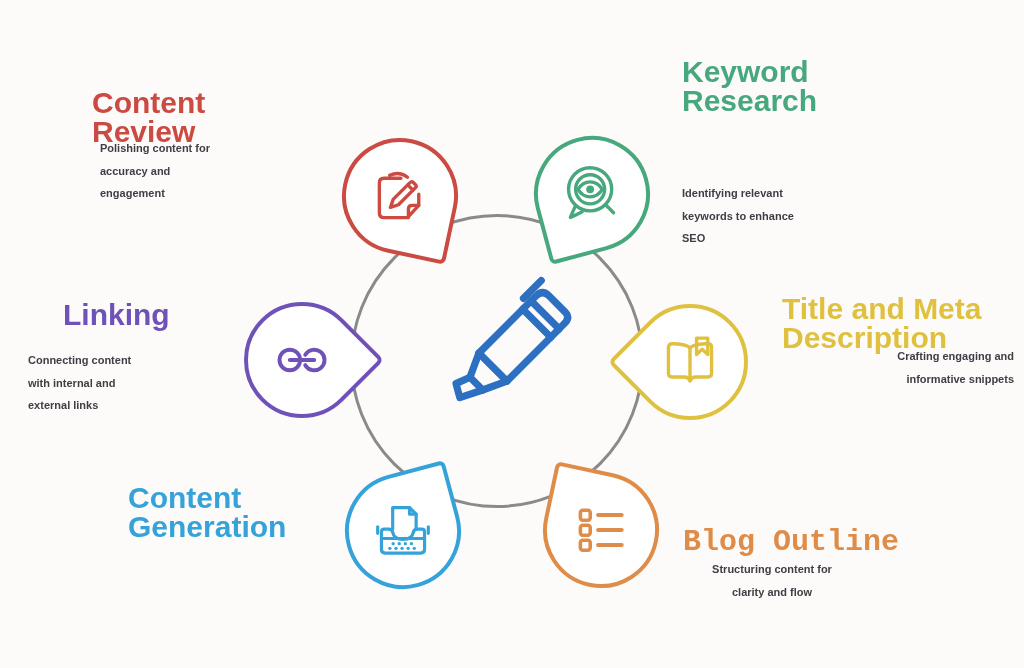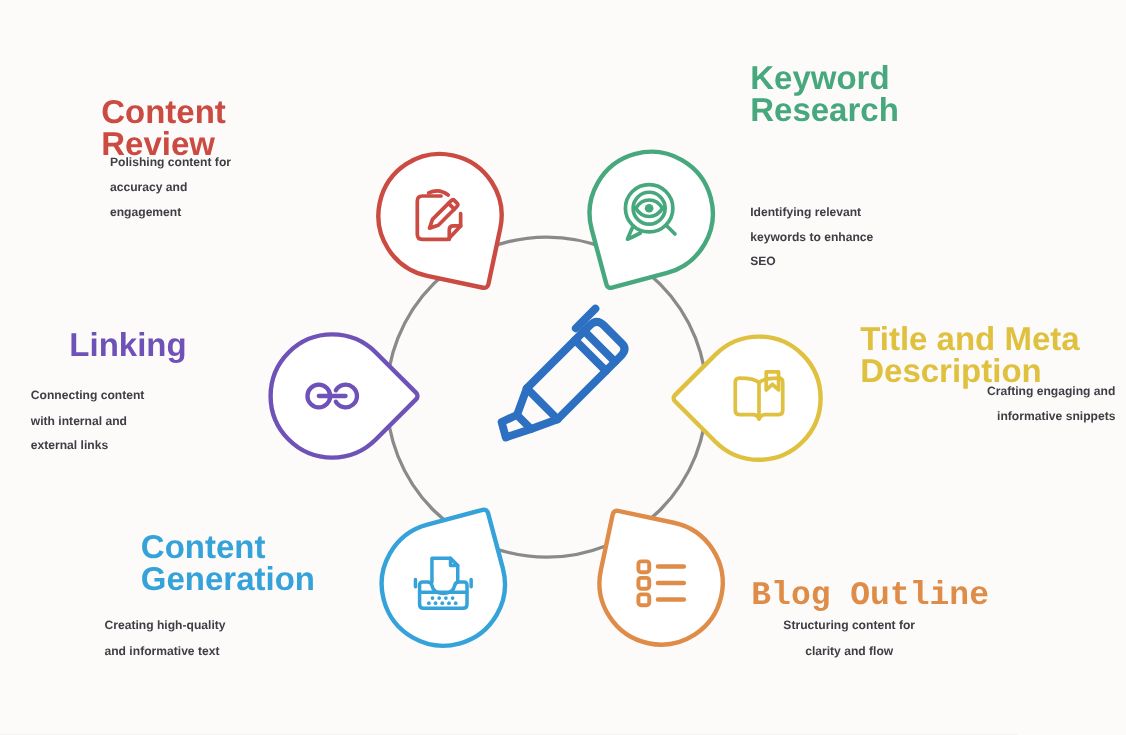--- a/index.html
+++ b/index.html
@@ -149,22 +149,20 @@
         <circle cx="18" cy="50.5" r="1.8"></circle>
           <circle cx="24.5" cy="50.5" r="1.8"></circle>
         <circle cx="31" cy="50.5" r="1.8"></circle>
           <circle cx="37.5" cy="50.5" r="1.8"></circle>
         <circle cx="44" cy="50.5" r="1.8"></circle>
       </g>
     </svg>
   </div>
   <div class="label l-generate ta-r" style="--c: #35a3d9;">Content
 Generation</div>
-  <div class="desc d-generate ta-r">Creating high-quality
-and informative text</div>
 
   <div class="bubble b-linking" style="--c: #6f52b8;">
     <svg viewBox="0 0 64 64" fill="none" stroke="currentColor" stroke-width="4.2" stroke-linecap="round" stroke-linejoin="round">
       <circle cx="19" cy="32" r="11"></circle>
       <path d="M35.5,26.5 A11,11 0 1 1 35.5,37.5"></path>
       <path d="M19,32 H45"></path>
     </svg>
   </div>
   <div class="label l-linking ta-r" style="--c: #6f52b8;">Linking</div>
   <div class="desc d-linking ta-r">Connecting content

